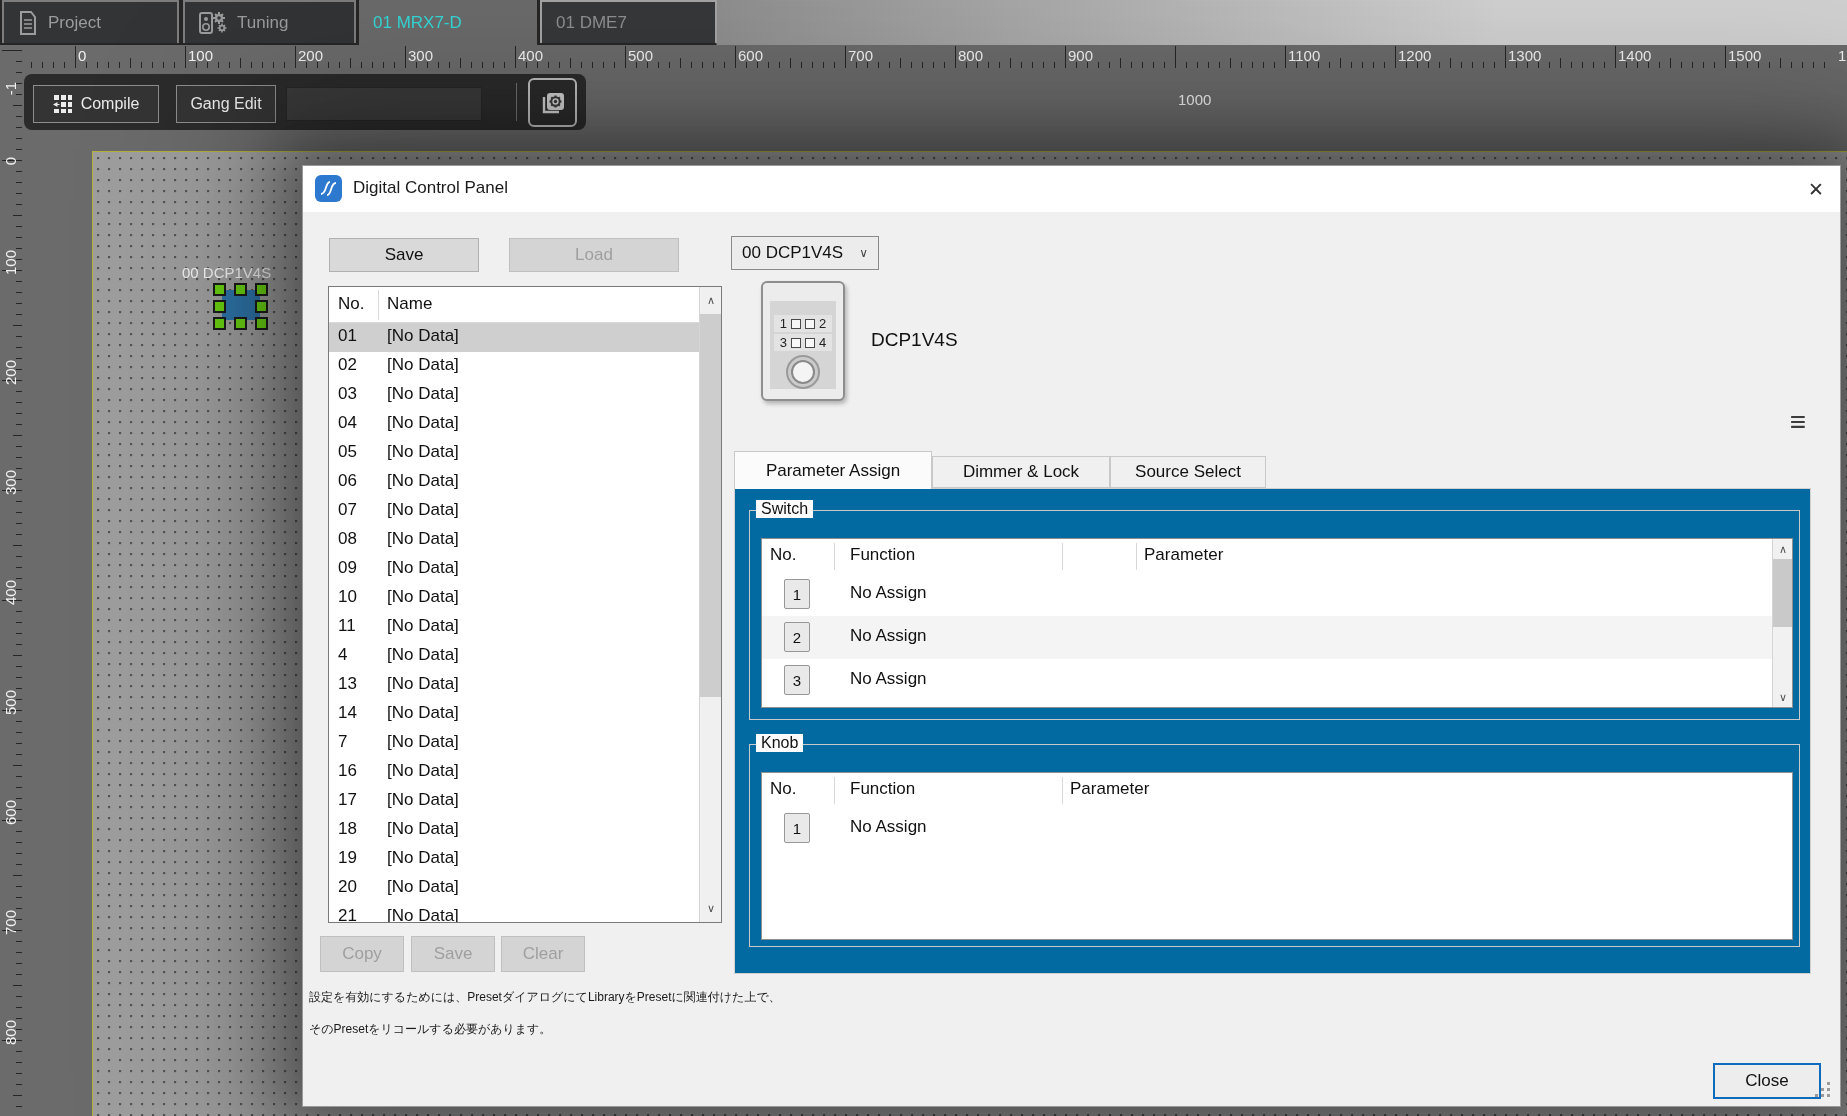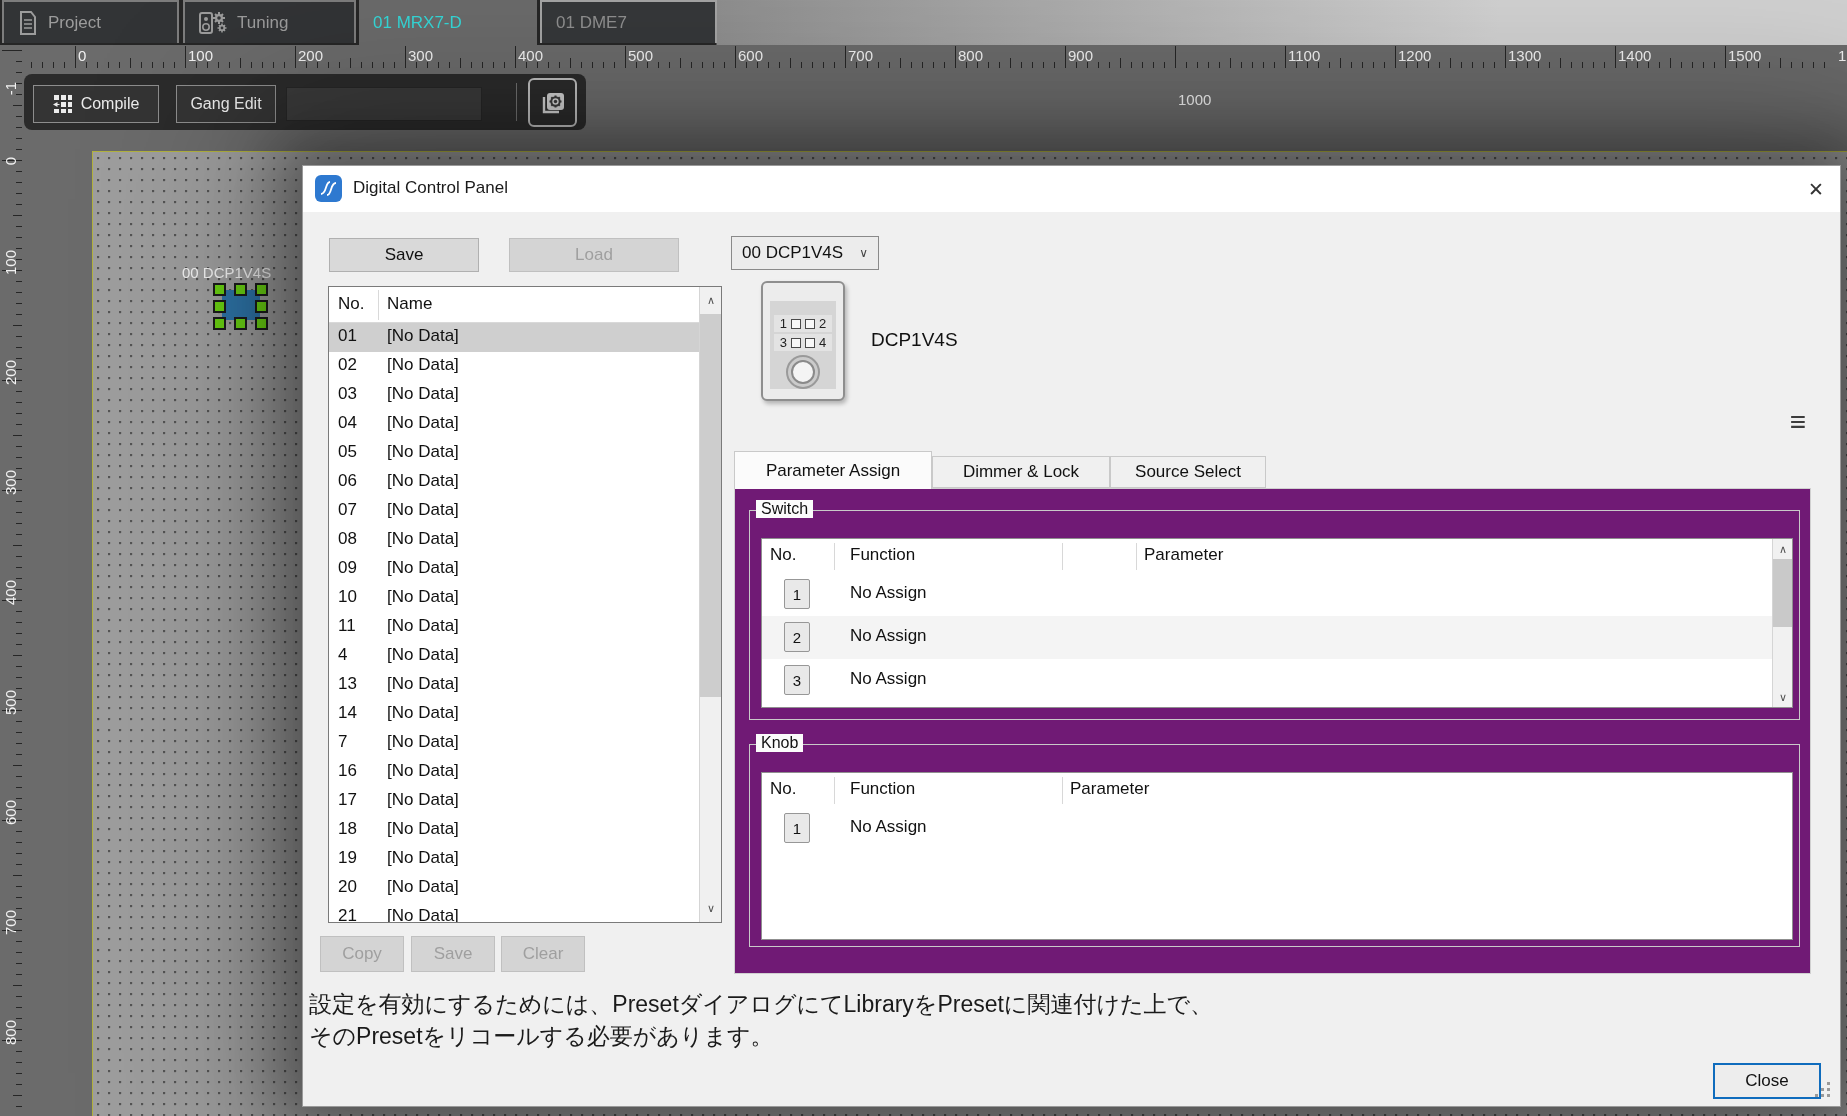--- a/index.html
+++ b/index.html
@@ -97,32 +97,32 @@
   .lib-no{position:absolute;left:9px;top:3px;}
   .lib-name{position:absolute;left:58px;top:3px;}
   .lib-scroll{position:absolute;right:0;top:0;width:22px;height:635px;background:#f0f0f0;border-left:1px solid #d5d5d5;}
   .sb-btn{position:absolute;left:0;width:22px;height:27px;display:flex;align-items:center;justify-content:center;
     font-size:11px;color:#505050;cursor:pointer;}
   .sb-btn.up{top:0;}
   .sb-btn.down{bottom:0;}
   .lib-scroll .sb-thumb{position:absolute;left:0;top:27px;width:22px;height:383px;background:#cdcdcd;cursor:pointer;}
 
   
-  .note{position:absolute;left:6px;font-size:23px;color:#1a1a1a;white-space:nowrap;}
+  .note{position:absolute;left:6px;font-size:12px;color:#1a1a1a;white-space:nowrap;}
   .n1{top:823px;}
   .n2{top:855px;}
 
   .menu{position:absolute;left:1482px;top:243px;width:26px;height:26px;font-size:28px;color:#3c3c3c;
     display:flex;align-items:center;justify-content:center;cursor:pointer;}
 
   
   .dtab{position:absolute;height:32px;top:290px;background:#f0f0f0;border:1px solid #c9c9c9;
     font-size:17px;color:#111;display:flex;align-items:center;justify-content:center;cursor:pointer;}
   .dtab.active{top:285px;height:38px;background:#fbfbfb;border-bottom:none;z-index:3;}
-  .content{position:absolute;left:431px;top:322px;width:1077px;height:486px;background:#701a75;
+  .content{position:absolute;left:431px;top:322px;width:1077px;height:486px;background:#0369a1;
     border:1px solid #d0d0d0;z-index:1;}
   .group{position:absolute;left:14px;width:1051px;border:1px solid #c9c9c9;}
   .switch-group{top:21px;height:210px;}
   .knob-group{top:255px;height:203px;}
   .group-label{position:absolute;left:6px;top:-11px;background:#fbfbfb;padding:0 5px;font-size:16px;color:#111;}
   .atable{position:absolute;left:11px;top:27px;width:1032px;background:#fff;border:1px solid #8f8f8f;overflow:hidden;}
   #switch-table{height:170px;}
   #knob-table{height:168px;}
   .a-header{position:absolute;left:0;top:0;width:100%;height:34px;background:#fff;font-size:17px;color:#111;}
   .a-h{position:absolute;top:6px;}

